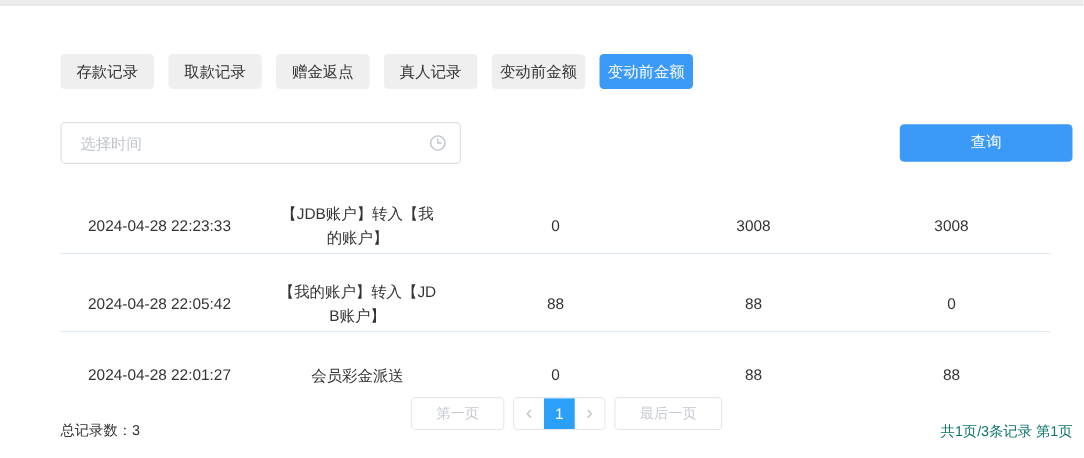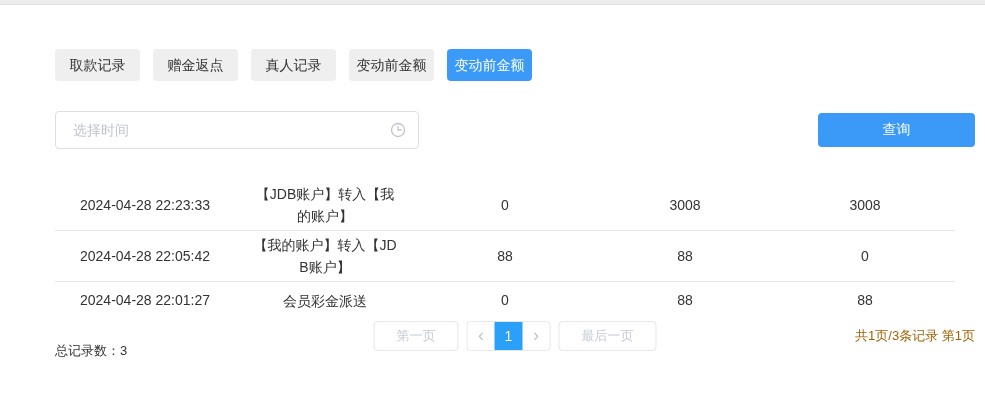--- a/index.html
+++ b/index.html
@@ -61,20 +61,21 @@
   .table { margin-top: 31px; width: 900px; }
   .thead {
     display: flex; align-items: center;
     height: 38px; background: var(--header-bg);
   }
   .th { flex: 1; text-align: center; font-size: 14px; color: #55595f; }
   .trow {
     display: flex; align-items: center;
     min-height: 36px; padding: 3px 0;
     border-bottom: 1px solid var(--divider);
+    margin-top: 20px;
   }
   .trow:last-child { border-bottom: none; }
   .td { flex: 1; text-align: center; font-size: 14px; color: #333; line-height: 22px; }
   .type-span { display: inline-block; max-width: 152px; word-break: break-all; vertical-align: middle; }
 
   
   .bottom { position: relative; height: 41px; margin-top: 2px; }
   .pagination {
     position: absolute; top: 1px; left: 50%; transform: translateX(-50%);
     display: flex; gap: 8px; align-items: flex-end; height: 30px;
@@ -94,30 +95,31 @@
     width: 27px; display: flex; align-items: center; justify-content: center;
     color: #c0c4cc; font-size: 18px; cursor: pointer; user-select: none;
     padding-bottom: 2px;
   }
   .page-num {
     width: 28px; background: var(--page-active); color: #fff;
     display: flex; align-items: center; justify-content: center;
     font-size: 14px; cursor: pointer;
   }
   .total-label { position: absolute; left: 0; bottom: 1px; font-size: 13px; color: #333; }
-  .page-summary { position: absolute; right: 0; bottom: 16px; font-size: 13px; color: #a16207; }
+  .page-summary { position: absolute; right: 0; bottom: 0; font-size: 13px; color: #0f766e; }
 </style>
 </head>
 <body>
 
 <div class="top-bar"></div>
 
 <div class="content">
 
   <div class="tabs">
+    <div class="tab">存款记录</div>
     <div class="tab">取款记录</div>
     <div class="tab">赠金返点</div>
     <div class="tab">真人记录</div>
     <div class="tab">变动前金额</div>
     <div class="tab active">变动前金额</div>
   </div>
 
   <div class="filter-row">
     <div class="date-picker">
       <input class="date-input" type="text" placeholder="选择时间" style="">

